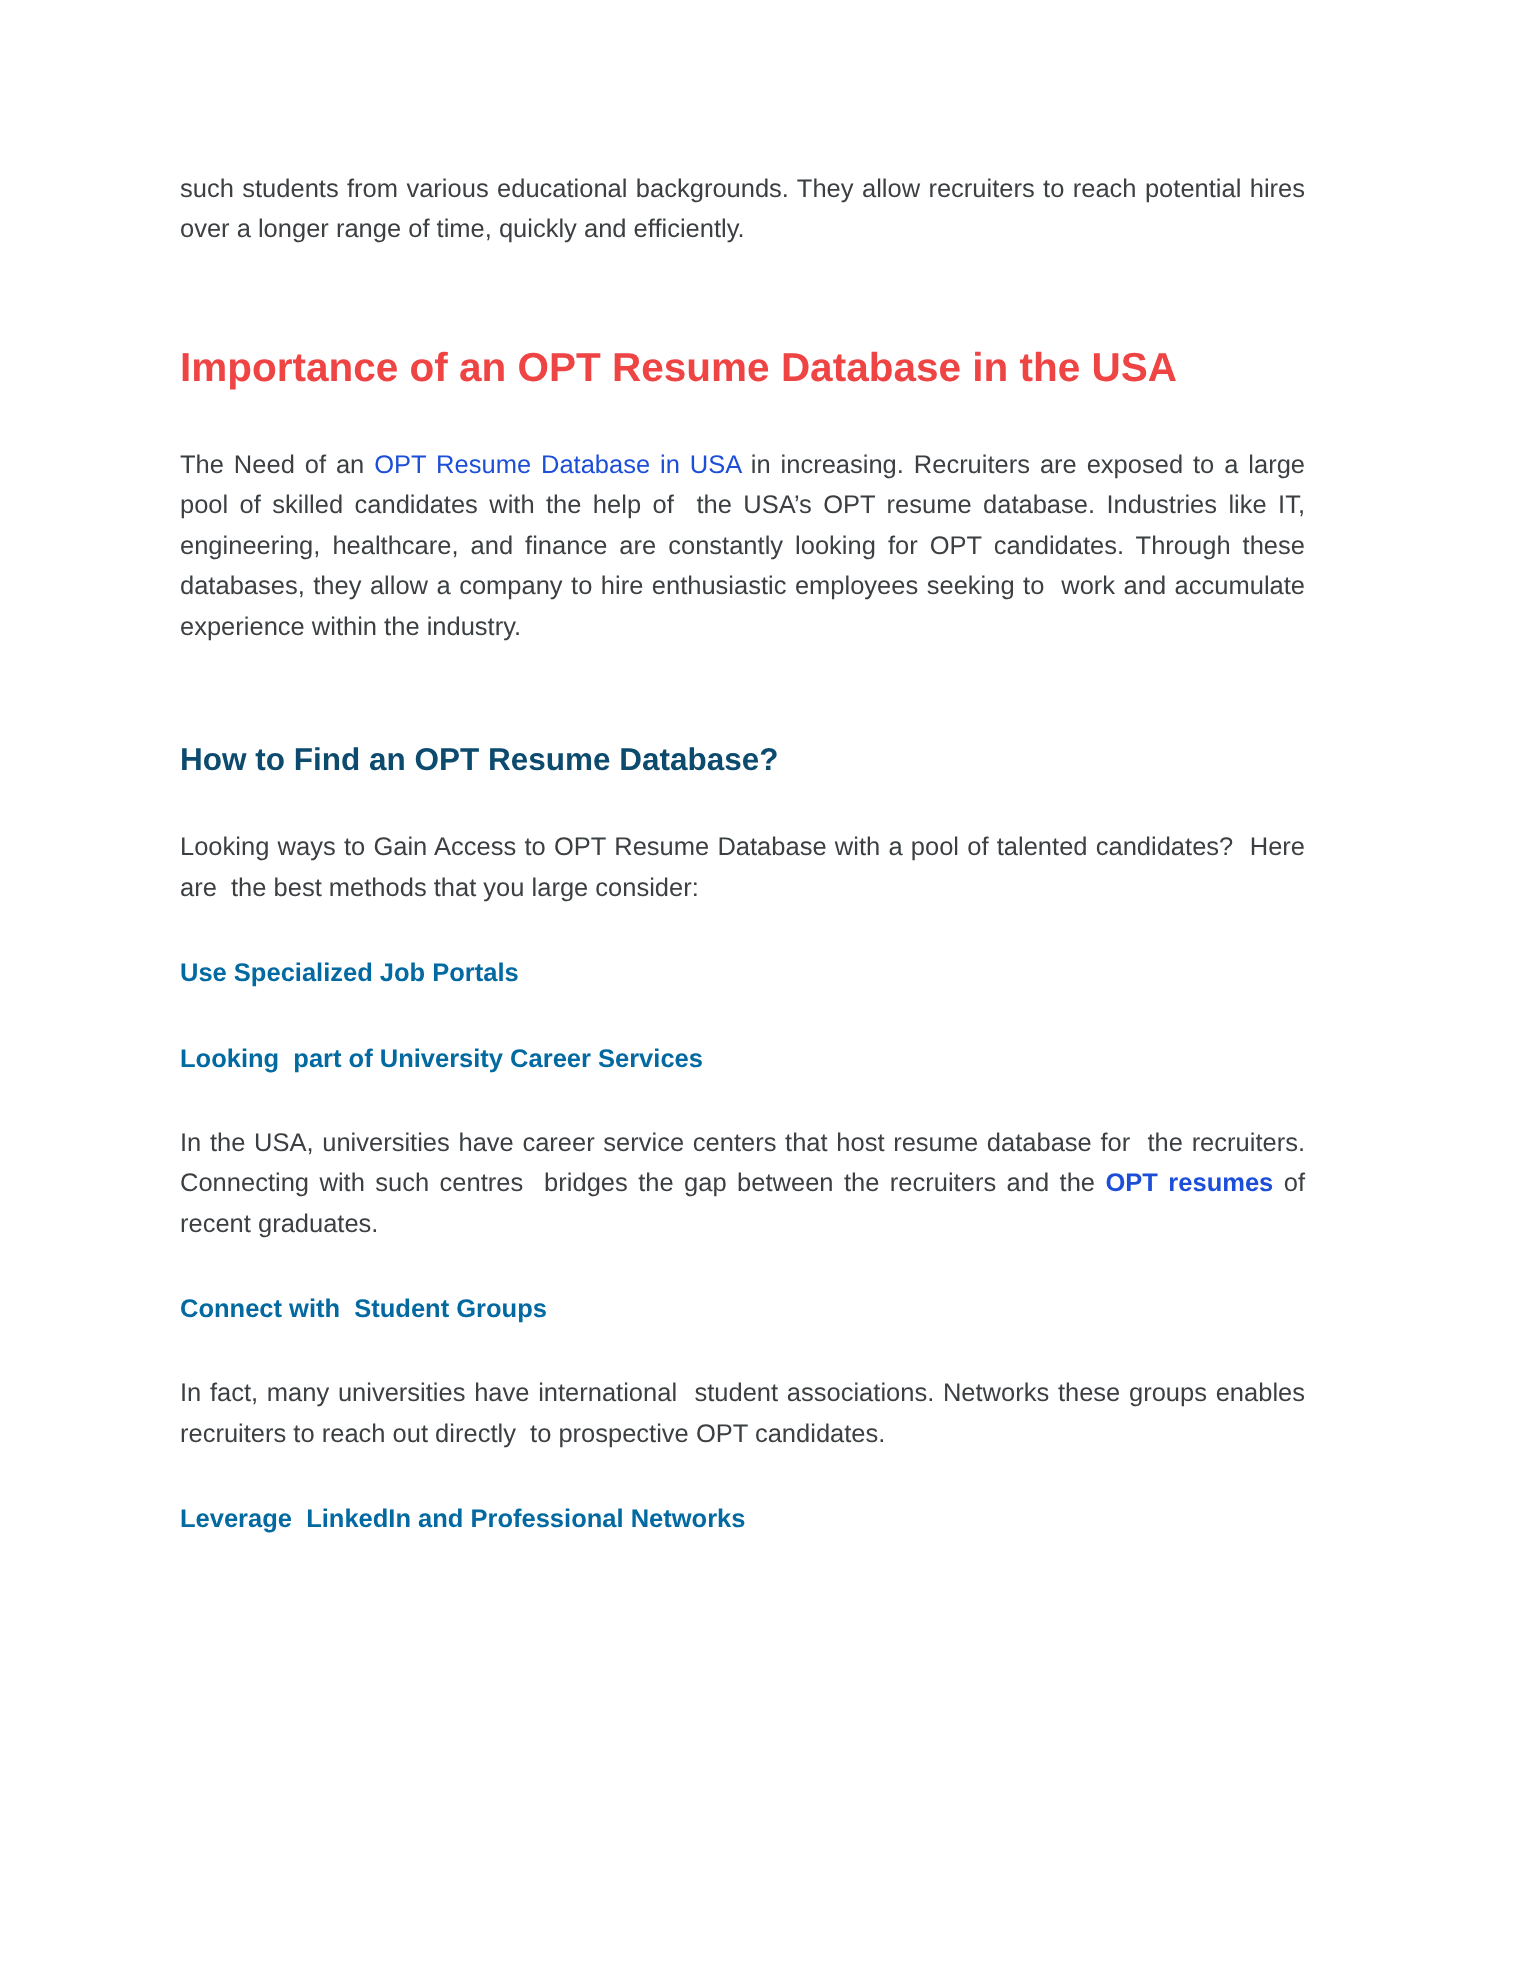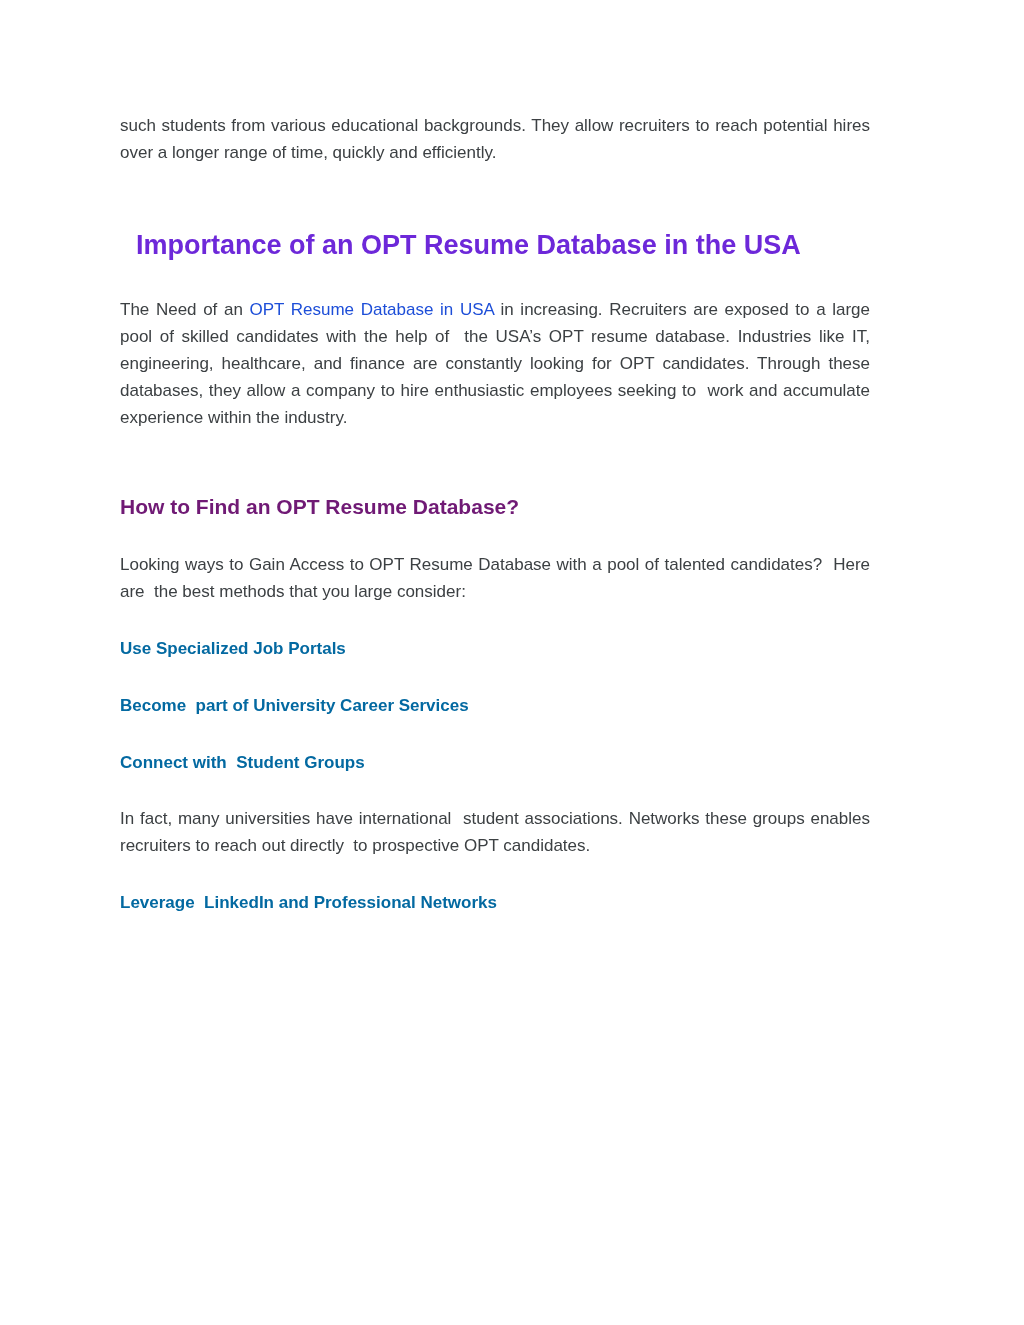--- a/index.html
+++ b/index.html
@@ -22,33 +22,33 @@
   }
   .doc-page p {
     margin: 0;
     font-size: 17px;
     line-height: 27px;
     text-align: justify;
     white-space: pre-wrap;
     color: #3c4043;
   }
   h1.doc-h1 {
-    margin: 62px 0 0 16px;
+    margin: 62px 0 0 0;
     font-size: 27px;
     line-height: 34px;
     font-weight: 700;
-    color: #6d28d9;
+    color: #ef4444;
     white-space: pre-wrap;
   }
   h2.doc-h2 {
     margin: 62px 0 0 0;
     font-size: 21px;
     line-height: 27px;
     font-weight: 700;
-    color: #701a75;
+    color: #0c4a6e;
     white-space: pre-wrap;
   }
   h3.doc-h3 {
     margin: 30px 0 0 0;
     font-size: 17px;
     line-height: 27px;
     font-weight: 700;
     color: #0369a1;
     white-space: pre-wrap;
   }
@@ -75,22 +75,23 @@
 
   <p class="mt-34"><span>The Need of an </span><a class="doc-link">OPT Resume Database in USA</a><span> in increasing. Recruiters are exposed to a large pool of skilled candidates with the help of  the USA’s OPT resume database. Industries like IT,  engineering, healthcare, and finance are constantly looking for OPT candidates. Through these databases, they allow a company to hire enthusiastic employees seeking to  work and accumulate experience within the industry.</span></p>
 
   <h2 class="doc-h2">How to Find an OPT Resume Database?</h2>
 
   <p class="mt-31">Looking ways to Gain Access to OPT Resume Database with a pool of talented candidates?  Here are  the best methods that you large consider:</p>
 
   <h3 class="doc-h3">Use Specialized Job Portals</h3>
 
 
-  <h3 class="doc-h3">Become  part of University Career Services</h3>
+  <h3 class="doc-h3">Looking  part of University Career Services</h3>
 
+  <p class="mt-29"><span>In the USA, universities have career service centers that host resume database for  the recruiters. Connecting with such centres  bridges the gap between the recruiters and the </span><a class="doc-link bold">OPT resumes</a><span> of recent graduates.</span></p>
 
   <h3 class="doc-h3">Connect with  Student Groups</h3>
 
   <p class="mt-29">In fact, many universities have international  student associations. Networks these groups enables recruiters to reach out directly  to prospective OPT candidates.</p>
 
   <h3 class="doc-h3">Leverage  LinkedIn and Professional Networks</h3>
 
 </div>
 
 </body></html>

